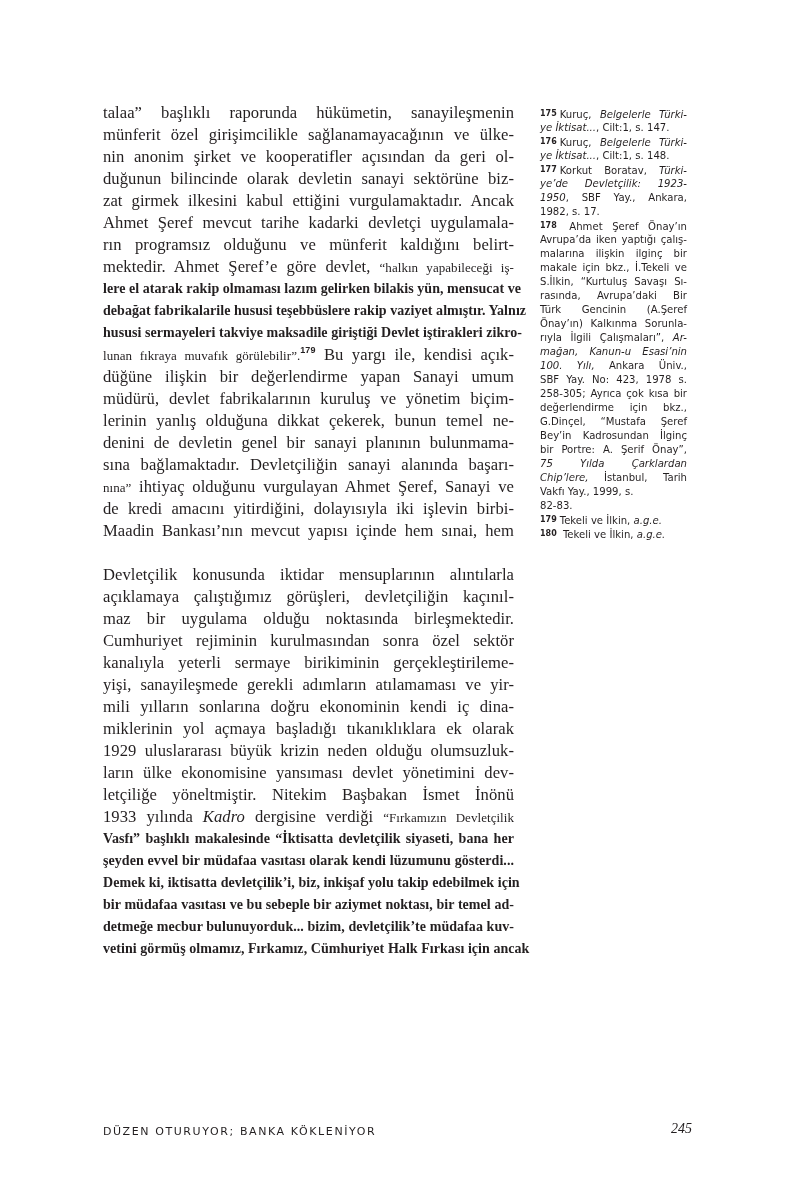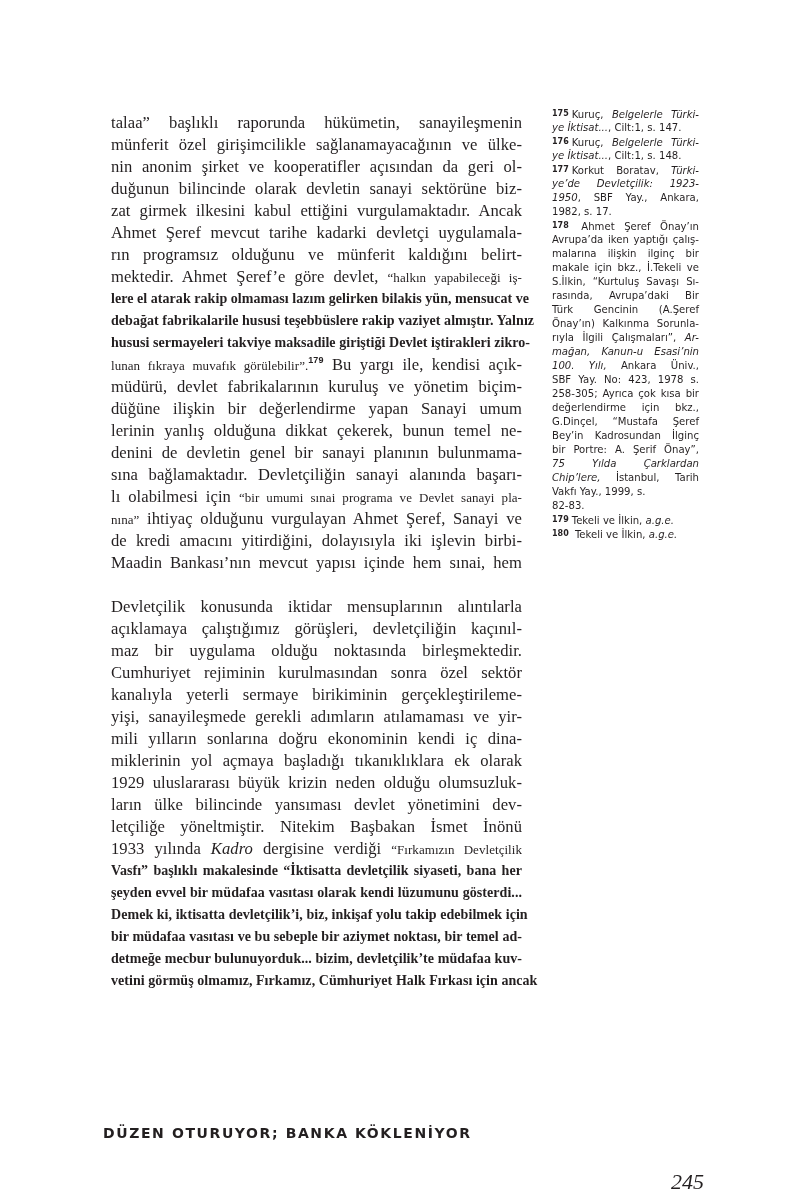--- a/index.html
+++ b/index.html
@@ -1,76 +1,75 @@
 <!DOCTYPE html>
 <html><head>
 <meta charset="utf-8">
 <style>
   html, body { margin: 0; padding: 0; background: #ffffff; }
   body { width: 799px; height: 1200px; position: relative; overflow: hidden; color: #231f20; }
   .page { position: absolute; left: 0; top: 0; width: 799px; height: 1200px; background: #fff; }
 
-  .main { position: absolute; left: 103px; top: 112px; width: 411px; font-family: "Liberation Serif", "DejaVu Serif", serif; margin-left: 8px; }
+  .main { position: absolute; left: 103px; top: 102px; width: 411px; font-family: "Liberation Serif", "DejaVu Serif", serif; }
   .line { display: block; height: 22px; line-height: 22px; font-size: 16.6px; white-space: nowrap; text-align: justify; text-align-last: justify; letter-spacing: 0.05px; }
   .line.small { font-size: 14px; font-weight: bold; }
   .line.last { text-align-last: left; }
   .sm { font-size: 13px; }
   .it { font-style: italic; }
   sup.fn { font-family: "Liberation Sans", "DejaVu Sans", sans-serif; font-weight: bold; font-size: 9px; vertical-align: 7px; line-height: 0; }
   .para2 { margin-top: 22px; }
 
-  .notes { position: absolute; left: 552px; top: 107px; width: 147px; font-family: "DejaVu Sans", "Liberation Sans", sans-serif; font-size: 10.1px; line-height: 14px; color: #231f20; }
+  .notes { position: absolute; left: 540px; top: 107px; width: 147px; font-family: "DejaVu Sans", "Liberation Sans", sans-serif; font-size: 10.1px; line-height: 14px; color: #231f20; }
   .nline { display: block; height: 14px; white-space: nowrap; text-align: justify; text-align-last: justify; }
   .nline.left { text-align-last: left; }
   .nnum { font-weight: bold; font-size: 8px; vertical-align: 2px; margin-right: 3px; }
 
-  .footer-title { position: absolute; left: 103px; top: 1125px; font-family: "DejaVu Sans", "Liberation Sans", sans-serif; font-weight: bold; font-size: 14px; letter-spacing: 1.6px; color: #231f20; }
-  .page-num { position: absolute; left: 671px; top: 1121px; font-family: "Liberation Serif", "DejaVu Serif", serif; font-style: italic; font-size: 22px; color: #231f20; margin-top: 48px; }
+  .footer-title { position: absolute; left: 103px; top: 1125px; font-family: "DejaVu Sans", "Liberation Sans", sans-serif; font-weight: normal; font-size: 11px; letter-spacing: 1.6px; color: #231f20; }
+  .page-num { position: absolute; left: 671px; top: 1121px; font-family: "Liberation Serif", "DejaVu Serif", serif; font-style: italic; font-size: 14px; color: #231f20; }
 </style>
 </head>
 <body>
 
 <div class="page">
 
   <div class="main">
     <div>
       <span class="line">talaa” başlıklı raporunda hükümetin, sanayileşmenin</span>
       <span class="line">münferit özel girişimcilikle sağlanamayacağının ve ülke-</span>
       <span class="line">nin anonim şirket ve kooperatifler açısından da geri ol-</span>
       <span class="line">duğunun bilincinde olarak devletin sanayi sektörüne biz-</span>
       <span class="line">zat girmek ilkesini kabul ettiğini vurgulamaktadır. Ancak</span>
       <span class="line">Ahmet Şeref mevcut tarihe kadarki devletçi uygulamala-</span>
       <span class="line">rın programsız olduğunu ve münferit kaldığını belirt-</span>
       <span class="line"><span>mektedir. Ahmet Şeref’e göre devlet,</span> <span class="sm">“halkın yapabileceği iş-</span></span>
       <span class="line small">lere el atarak rakip olmaması lazım gelirken bilakis yün, mensucat ve</span>
       <span class="line small">debağat fabrikalarile hususi teşebbüslere rakip vaziyet almıştır. Yalnız</span>
       <span class="line small">hususi sermayeleri takviye maksadile giriştiği Devlet iştirakleri zikro-</span>
       <span class="line"><span class="sm">lunan fıkraya muvafık görülebilir”.</span><sup class="fn">179</sup><span> Bu yargı ile, kendisi açık-</span></span>
+      <span class="line">düğüne ilişkin bir değerlendirme yapan Sanayi umum</span>
       <span class="line">müdürü, devlet fabrikalarının kuruluş ve yönetim biçim-</span>
-      <span class="line">düğüne ilişkin bir değerlendirme yapan Sanayi umum</span>
       <span class="line">lerinin yanlış olduğuna dikkat çekerek, bunun temel ne-</span>
       <span class="line">denini de devletin genel bir sanayi planının bulunmama-</span>
       <span class="line">sına bağlamaktadır. Devletçiliğin sanayi alanında başarı-</span>
-      <span class="line"><span>lı olabilmesi için</span> <span class="sm">“bir umumi sınai programa ve Devlet sanayi pla-</span></span>
       <span class="line"><span class="sm">nına”</span><span> ihtiyaç olduğunu vurgulayan Ahmet Şeref, Sanayi ve</span></span>
       <span class="line">de kredi amacını yitirdiğini, dolayısıyla iki işlevin birbi-</span>
       <span class="line">Maadin Bankası’nın mevcut yapısı içinde  hem sınai, hem</span>
     </div>
 
     <div class="para2">
       <span class="line">Devletçilik konusunda iktidar mensuplarının alıntılarla</span>
       <span class="line">açıklamaya çalıştığımız görüşleri, devletçiliğin kaçınıl-</span>
       <span class="line">maz bir uygulama olduğu noktasında birleşmektedir.</span>
       <span class="line">Cumhuriyet rejiminin kurulmasından sonra özel sektör</span>
       <span class="line">kanalıyla yeterli sermaye birikiminin gerçekleştirileme-</span>
       <span class="line">yişi, sanayileşmede gerekli adımların atılamaması ve yir-</span>
       <span class="line">mili yılların sonlarına doğru ekonominin kendi iç dina-</span>
       <span class="line">miklerinin yol açmaya başladığı tıkanıklıklara ek olarak</span>
       <span class="line">1929 uluslararası büyük krizin neden olduğu olumsuzluk-</span>
-      <span class="line">ların ülke bilincinde yansıması devlet yönetimini dev-</span>
+      <span class="line">ların ülke ekonomisine yansıması devlet yönetimini dev-</span>
       <span class="line">letçiliğe yöneltmiştir. Nitekim Başbakan İsmet İnönü</span>
       <span class="line"><span>1933 yılında </span><span class="it">Kadro</span><span> dergisine verdiği </span><span class="sm">“Fırkamızın Devletçilik</span></span>
       <span class="line small"><span>Vasfı”</span><span> başlıklı makalesinde </span><span>“İktisatta devletçilik siyaseti, bana her</span></span>
       <span class="line small">şeyden evvel bir müdafaa vasıtası olarak kendi lüzumunu gösterdi...</span>
       <span class="line small">Demek ki, iktisatta devletçilik’i, biz, inkişaf yolu takip edebilmek için</span>
       <span class="line small">bir müdafaa vasıtası ve bu sebeple bir aziymet noktası, bir temel ad-</span>
       <span class="line small">detmeğe mecbur bulunuyorduk... bizim, devletçilik’te müdafaa kuv-</span>
       <span class="line small">vetini görmüş olmamız, Fırkamız, Cümhuriyet Halk Fırkası için ancak</span>
     </div>
   </div>

